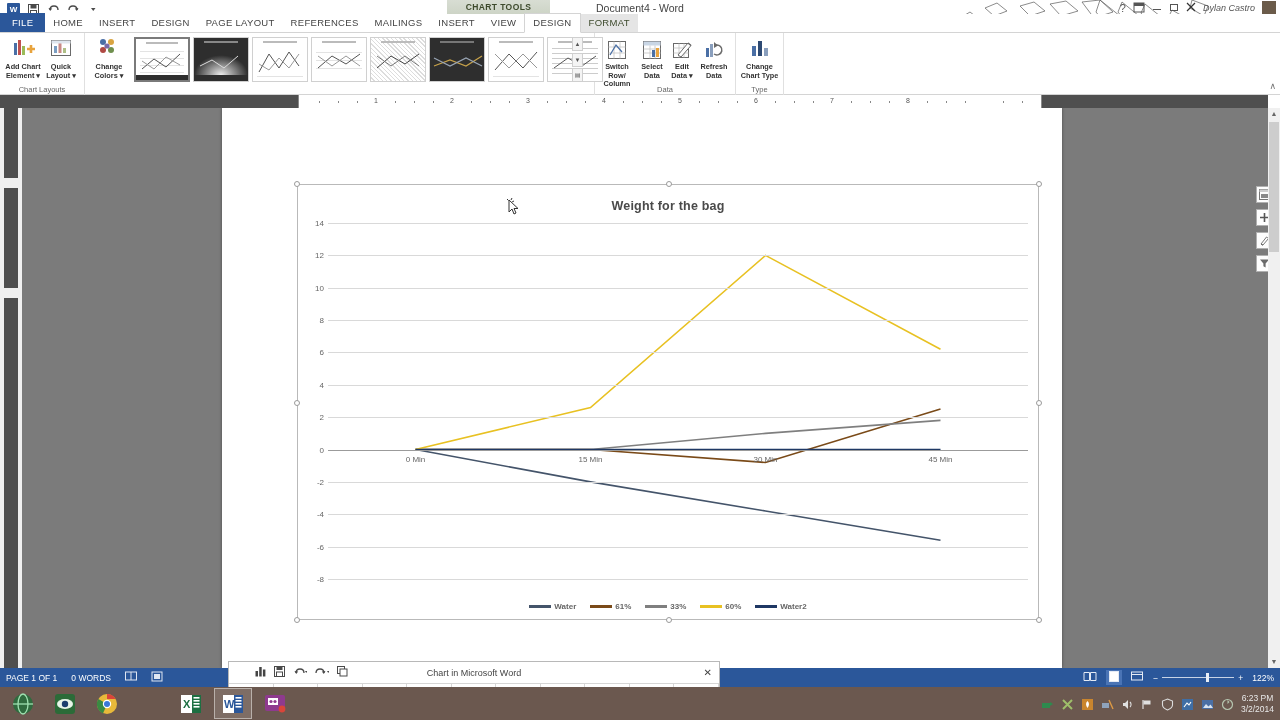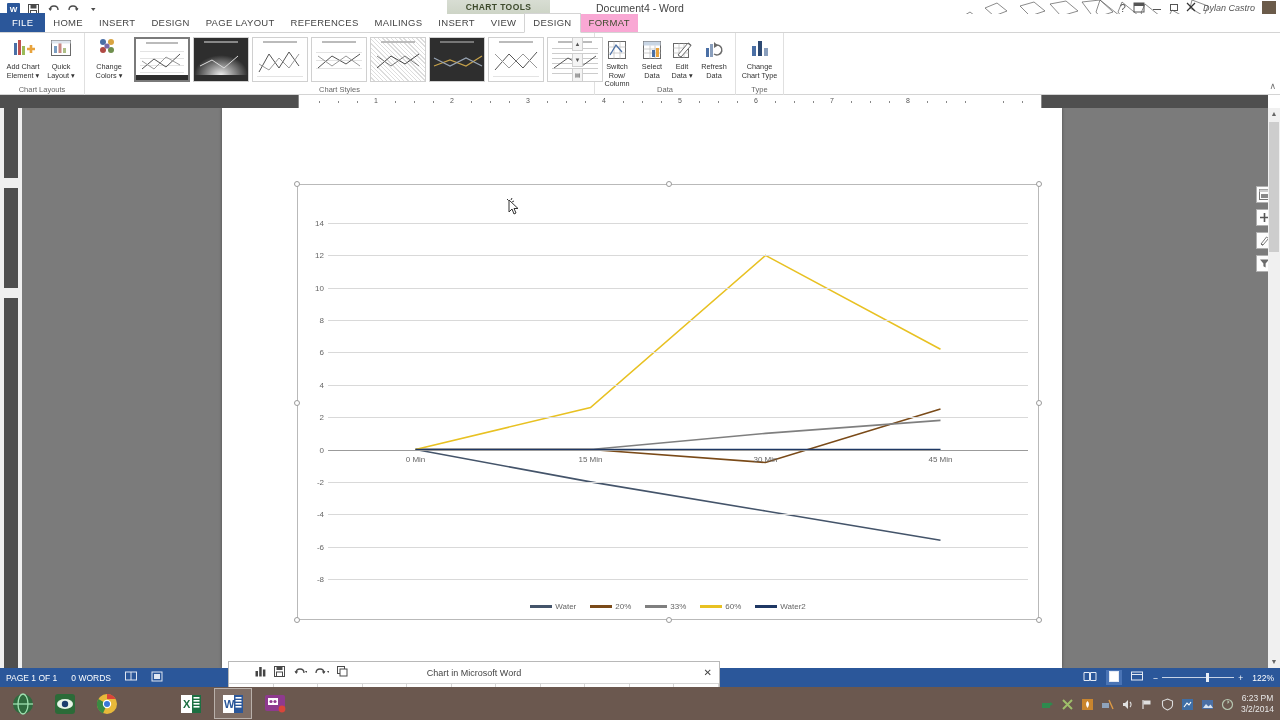--- a/index.html
+++ b/index.html
@@ -46,38 +46,38 @@
     position: absolute; top: 14px; left: 0; width: 1280px; height: 19px;
     background: #fff; display: flex; align-items: flex-end;
     border-bottom: 1px solid #d4d4d4;
   }
   .tab {
     font-size: 9.5px; color: #444; padding: 3px 8px 4px 8px;
     letter-spacing: .3px; cursor: default; white-space: nowrap;
   }
   .tab.file { background: #2b579a; color: #fff; padding: 4px 12px 4px 12px; font-size: 9.5px; }
   .tab.active { background: #fff; border: 1px solid #d4d4d4; border-bottom-color: #fff; position: relative; top: 1px; }
-  .tab.ctx { background: #f9a8d4; color: #3d4a2c; }
+  .tab.ctx { background: #e5e5e5; color: #3d4a2c; }
 
   
   .ribbon {
     position: absolute; top: 33px; left: 0; width: 1280px; height: 62px;
     background: #fff; border-bottom: 1px solid #d4d4d4;
   }
   .grp { position: absolute; top: 0; height: 62px; border-right: 1px solid #e0e0e0; }
   .grplabel {
     position: absolute; bottom: 1px; width: 100%; text-align: center;
     font-size: 7.5px; color: #666;
   }
   .bigbtn {
     display: inline-flex; flex-direction: column; align-items: center;
     width: 38px; padding-top: 3px; cursor: default;
   }
   .bigbtn .bi { height: 24px; display: flex; align-items: flex-end; justify-content: center; }
-  .bigbtn .bl { font-size: 7.3px; color: #333; text-align: center; line-height: 8.5px; margin-top: 2px; }
+  .bigbtn .bl { font-size: 7.3px; color: #333; text-align: center; line-height: 8.5px; margin-top: 2px; font-weight: bold; }
 
   .stylegallery {
     position: absolute; left: 4px; top: 3px; display: flex; gap: 3px;
   }
   .thumb { width: 56px; height: 45px; border: 1px solid #d0d0d0; background: #fff; position: relative; overflow: hidden; cursor: default; }
   .thumb.sel { border: 2px solid #7a7a7a; }
   .thumb .ttitle { position: absolute; top: 3px; left: 10px; right: 10px; height: 2px; background: #bbb; }
   .thumb .tline { position: absolute; left: 4px; right: 4px; height: 1px; background: #e3e3e3; }
   .thumb.dark { background: #2e2e2e; }
   .thumb.hatch { background: repeating-linear-gradient(45deg,#fff,#fff 2px,#ddd 2px,#ddd 3px); }
@@ -131,21 +131,21 @@
     font-size: 8px; color: #666; white-space: nowrap;
   }
   .gl { position: absolute; left: 0; right: 0; height: 1px; background: #d9d9d9; }
   .gl.axis0 { background: #9b9b9b; }
   .xlab {
     position: absolute; transform: translateX(-50%);
     font-size: 8px; color: #666; white-space: nowrap;
   }
   .legend {
     position: absolute; bottom: 8px; left: 0; right: 0;
-    display: flex; justify-content: center; align-items: center; gap: 14px;
+    display: flex; justify-content: center; align-items: center; gap: 14px; font-weight: bold;
   }
   .lg { display: flex; align-items: center; gap: 3px; font-size: 8px; color: #666; }
   .lg .swatch { width: 22px; height: 2.5px; display: inline-block; }
 
   
   .chartbtns {
     position: absolute; left: 1034px; top: 78px;
     display: flex; flex-direction: column; gap: 6px;
   }
   .cbtn {
@@ -417,21 +417,20 @@
                 </svg>
             </div>
           </div>
           <div class="galscroll">
             <div>▲</div>
             <div>▼</div>
             <div>▤</div>
           </div>
         </div>
       </div>
-      <div class="grplabel">Chart Styles</div>
     </div>
 
     <div class="grp" style="left:595px;width:141px;">
       <div style="display:flex;padding-left:2px;padding-top:1px;">
         <div class="bigbtn" style="width:40px;">
           <span class="bi">
             <svg width="22" height="22" viewBox="0 0 22 22">
                 <rect x="2.5" y="2.5" width="17" height="17" fill="none" stroke="#6a6a6a" stroke-width="1"></rect>
                 <path d="M2.5 8 h17 M2.5 14 h17 M8 2.5 v17 M14 2.5 v17" stroke="#c3c3c3" stroke-width=".8"></path>
                 <path d="M4 16 L10 6 L16 13" fill="none" stroke="#4a6fa5" stroke-width="1.3"></path>
@@ -558,20 +557,21 @@
 
         <div class="handle" style="left:-4px;top:-4px;"></div>
         <div class="handle" style="left:368px;top:-4px;"></div>
         <div class="handle" style="right:-4px;top:-4px;"></div>
         <div class="handle" style="left:-4px;top:215px;"></div>
         <div class="handle" style="right:-4px;top:215px;"></div>
         <div class="handle" style="left:-4px;bottom:-4px;"></div>
         <div class="handle" style="left:368px;bottom:-4px;"></div>
         <div class="handle" style="right:-4px;bottom:-4px;"></div>
 
+        <div class="charttitle">Weight for the bag</div>
 
         <svg style="position:absolute;left:208px;top:13px;" width="16" height="18" viewBox="0 0 16 18">
           <path d="M3 2 L3 14 L6 11 L8 16 L10 15 L8 10.5 L12 10.5 Z" fill="#fff" stroke="#333" stroke-width="1"></path>
           <path d="M1 1 l1.5 1.5 M6 0 l-1 2 M8 3 l-1.8 .8" stroke="#333" stroke-width="1"></path>
         </svg>
 
         <div class="plot" id="plotarea">
 
           <svg id="serieslayer" style="position:absolute;left:0;top:0;width:100%;height:100%;overflow:visible;" viewBox="0 0 700 356">
               <polyline points="87.5,226.5 262.5,258.9 437.5,288.0 612.5,317.2" fill="none" stroke="#44546a" stroke-width="1.6"></polyline>
@@ -611,21 +611,21 @@
             <span class="xlab" style="left: 612.5px; top: 231.545px;">45 Min</span>
           </div>
 
         <div class="legend" id="legendbox">
             <span class="lg">
               <span class="swatch" style="background: rgb(68, 84, 106);"></span>
               <span>Water</span>
             </span>
             <span class="lg">
               <span class="swatch" style="background: rgb(122, 74, 24);"></span>
-              <span>20%</span>
+              <span>61%</span>
             </span>
             <span class="lg">
               <span class="swatch" style="background: rgb(127, 127, 127);"></span>
               <span>33%</span>
             </span>
             <span class="lg">
               <span class="swatch" style="background: rgb(232, 193, 34);"></span>
               <span>60%</span>
             </span>
             <span class="lg">

